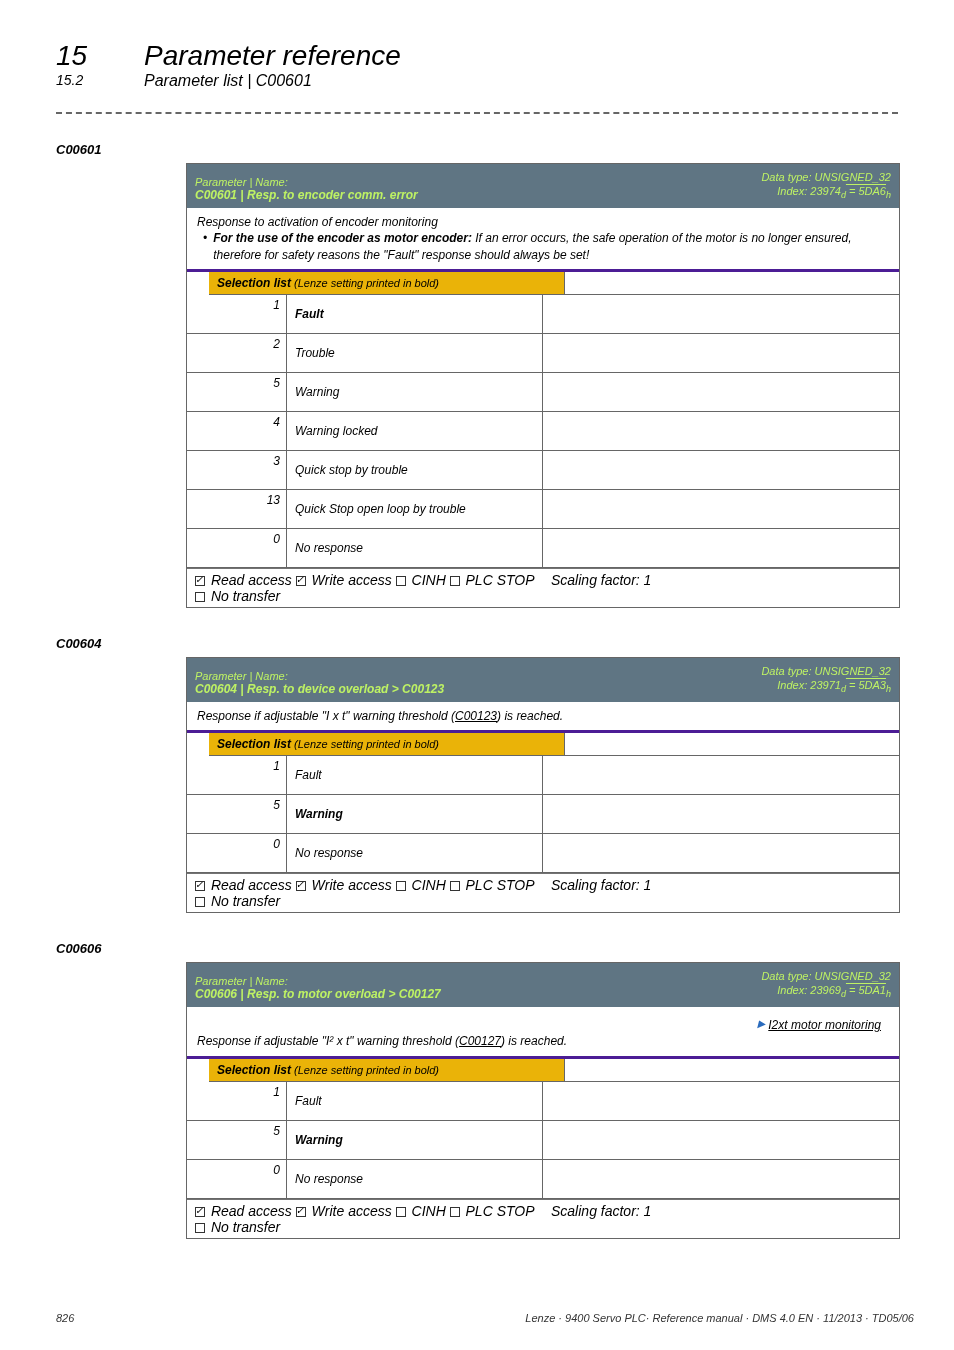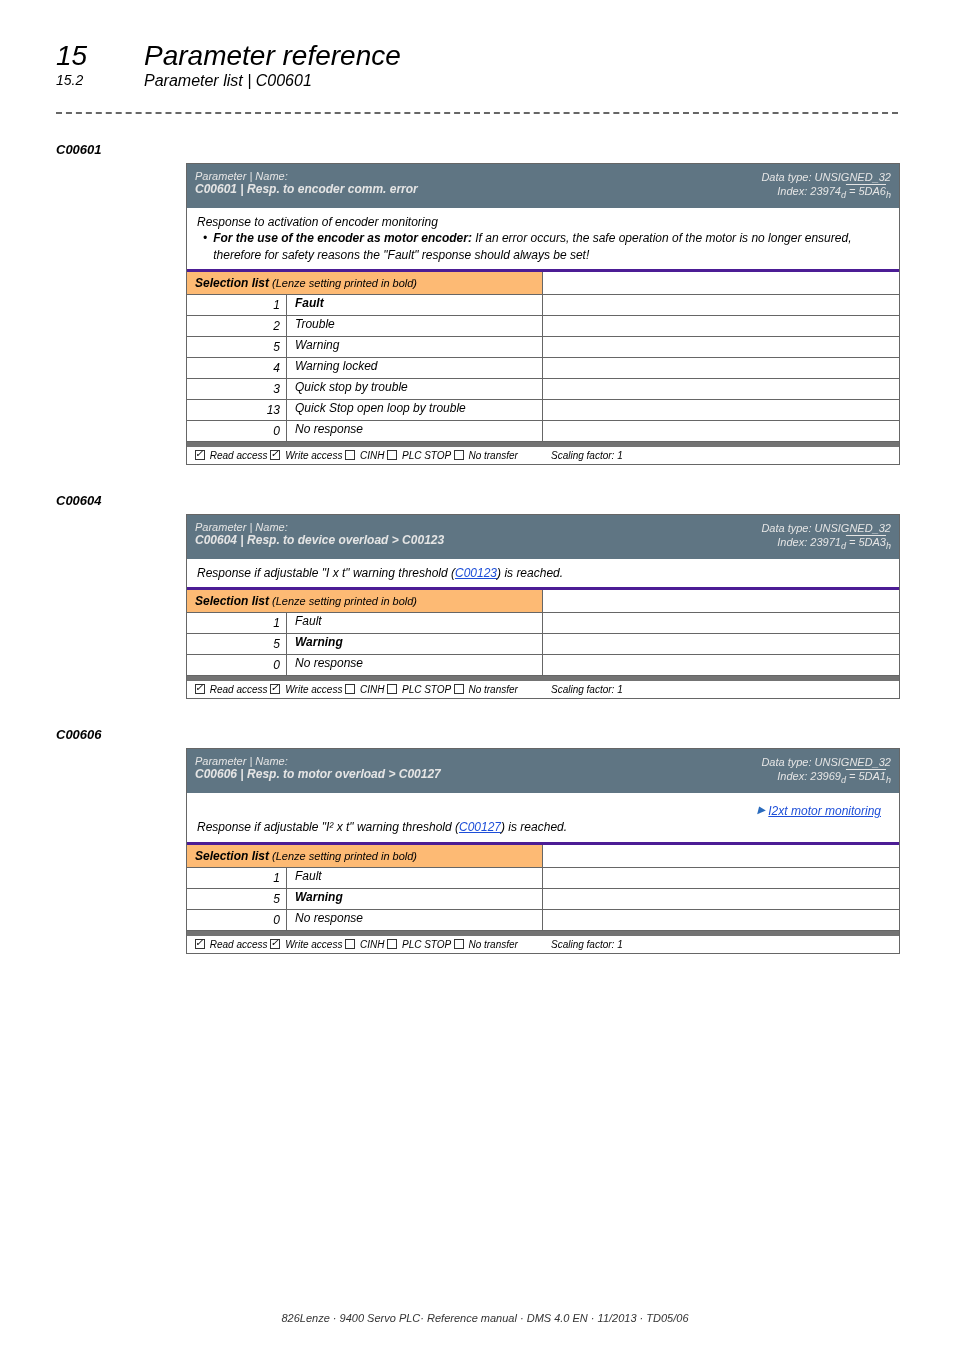--- a/index.html
+++ b/index.html
@@ -54,24 +54,25 @@
     margin-bottom: 6px;
   }
   .param-block {
     margin-left: 130px;
     width: 712px;
     border: 1px solid #666;
     font-size: 12px;
   }
   .header-row {
     background: #5f7583;
-    color: #e5e5e5;
+    color: #bef264;
     padding: 6px 8px;
     display: flex;
     justify-content: space-between;
+    align-items: flex-end;
   }
   .header-left .pn-label {
     font-size: 11px;
   }
   .header-left .pn-name {
     font-size: 12px;
     font-weight: bold;
   }
   .header-right {
     text-align: right;
@@ -89,28 +90,29 @@
     gap: 6px;
     padding-left: 6px;
   }
   .desc-bullet .bullet {
     flex: 0 0 auto;
   }
   .selection-header-row {
     display: flex;
   }
   .selection-header {
-    background: #fdba74;
+    background: #eab308;
     font-weight: bold;
     font-size: 12px;
     padding: 4px 8px;
     border-right: 1px solid #666;
     border-bottom: 1px solid #666;
     width: 356px;
     box-sizing: border-box;
+    margin-left: 22px;
   }
   .selection-header .small { font-weight: normal; font-size: 11px; }
   .selection-right {
     flex: 1;
     background: #fff;
     border-bottom: 1px solid #666;
   }
   .sel-row {
     display: flex;
   }
@@ -119,32 +121,32 @@
     border-right: 1px solid #666;
     border-bottom: 1px solid #666;
     text-align: right;
     padding: 3px 6px;
     box-sizing: border-box;
   }
   .sel-val {
     width: 256px;
     border-right: 1px solid #666;
     border-bottom: 1px solid #666;
-    padding: 1px 8px;
+    padding: 12px 8px;
     box-sizing: border-box;
   }
   .sel-rest {
     flex:1;
     border-bottom: 1px solid #666;
   }
   .sel-bold { font-weight: bold; }
   .footer-row {
     display: flex;
-    border-top: 5px solid #737373;
-    font-size: 10px;
+    border-top: 1px solid #737373;
+    font-size: 14px;
   }
   .footer-left {
     width: 356px;
     padding: 3px 8px;
     box-sizing: border-box;
   }
   .footer-right {
     flex:1;
     padding: 3px 8px;
   }
@@ -156,34 +158,34 @@
     margin-right: 2px;
     position: relative;
     box-sizing: border-box;
   }
   .checkbox.checked::after {
     content: "✓";
     position: absolute;
     font-size: 10px;
     top: -3px; left: -1px;
   }
-  a.link { color: #1d4ed8; text-decoration: underline; }
+  a.link { color: #000000; text-decoration: underline; }
   .right-link-row {
     display: flex; justify-content: flex-end;
     padding: 4px 8px 0 8px;
   }
   .right-link-row .tri {
     color: #2a6bbd; font-size: 10px; margin-right: 3px;
   }
   .page-footer {
     position: absolute;
     bottom: 26px;
     left: 56px; right: 40px;
     display: flex;
-    justify-content: center;
+    justify-content: space-between;
     font-size: 11px;
     color: #333;
   }
   .overline { text-decoration: overline; }
 </style>
 </head>
 <body>
 
 <div class="page">
   <div class="chapter-head">

